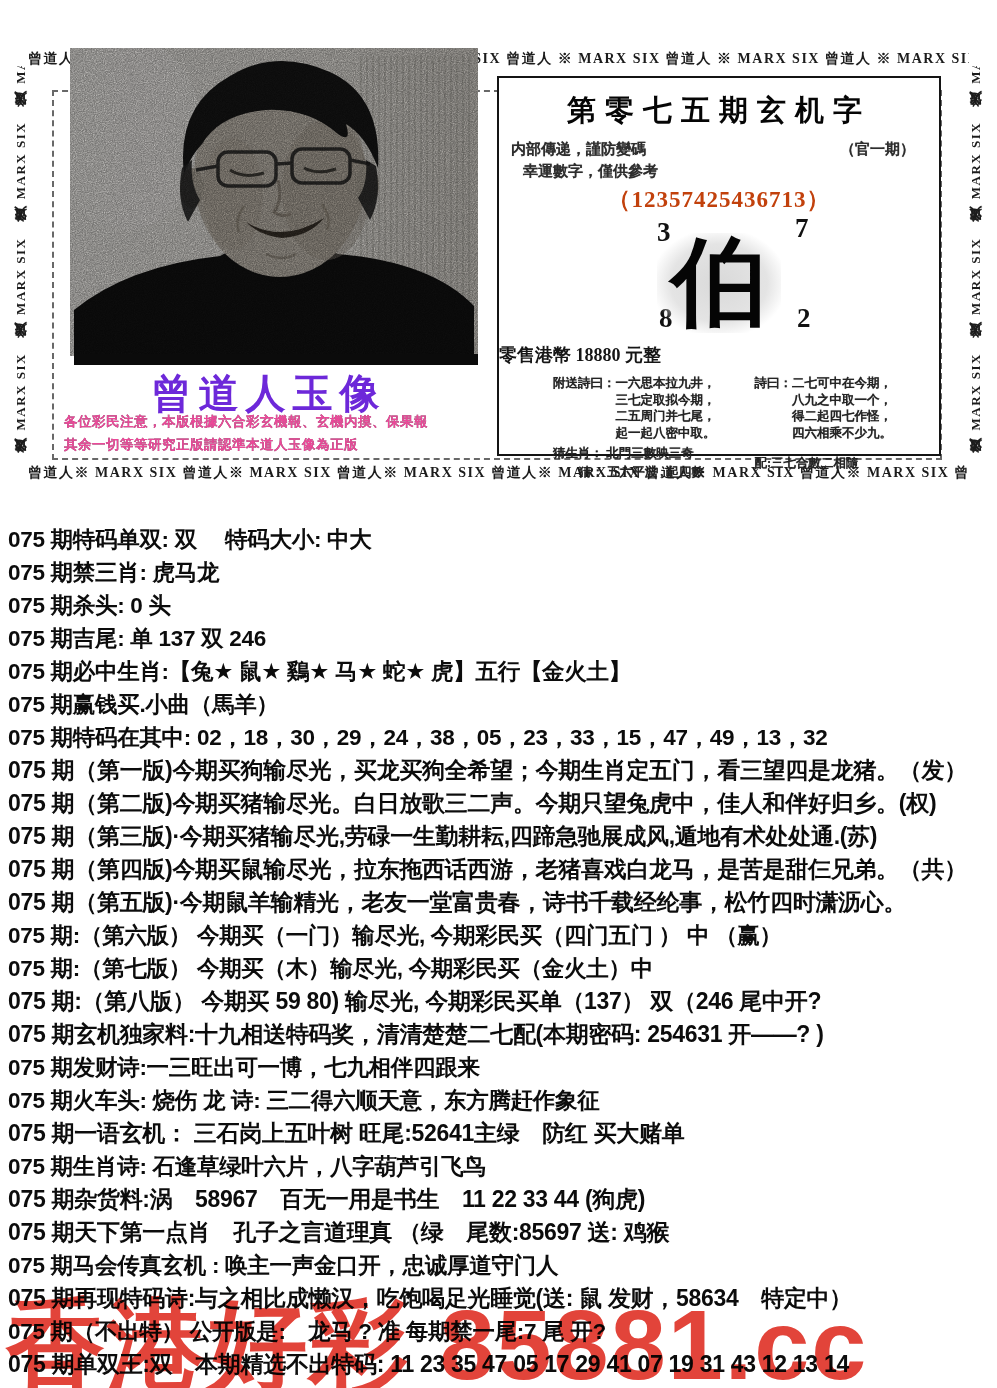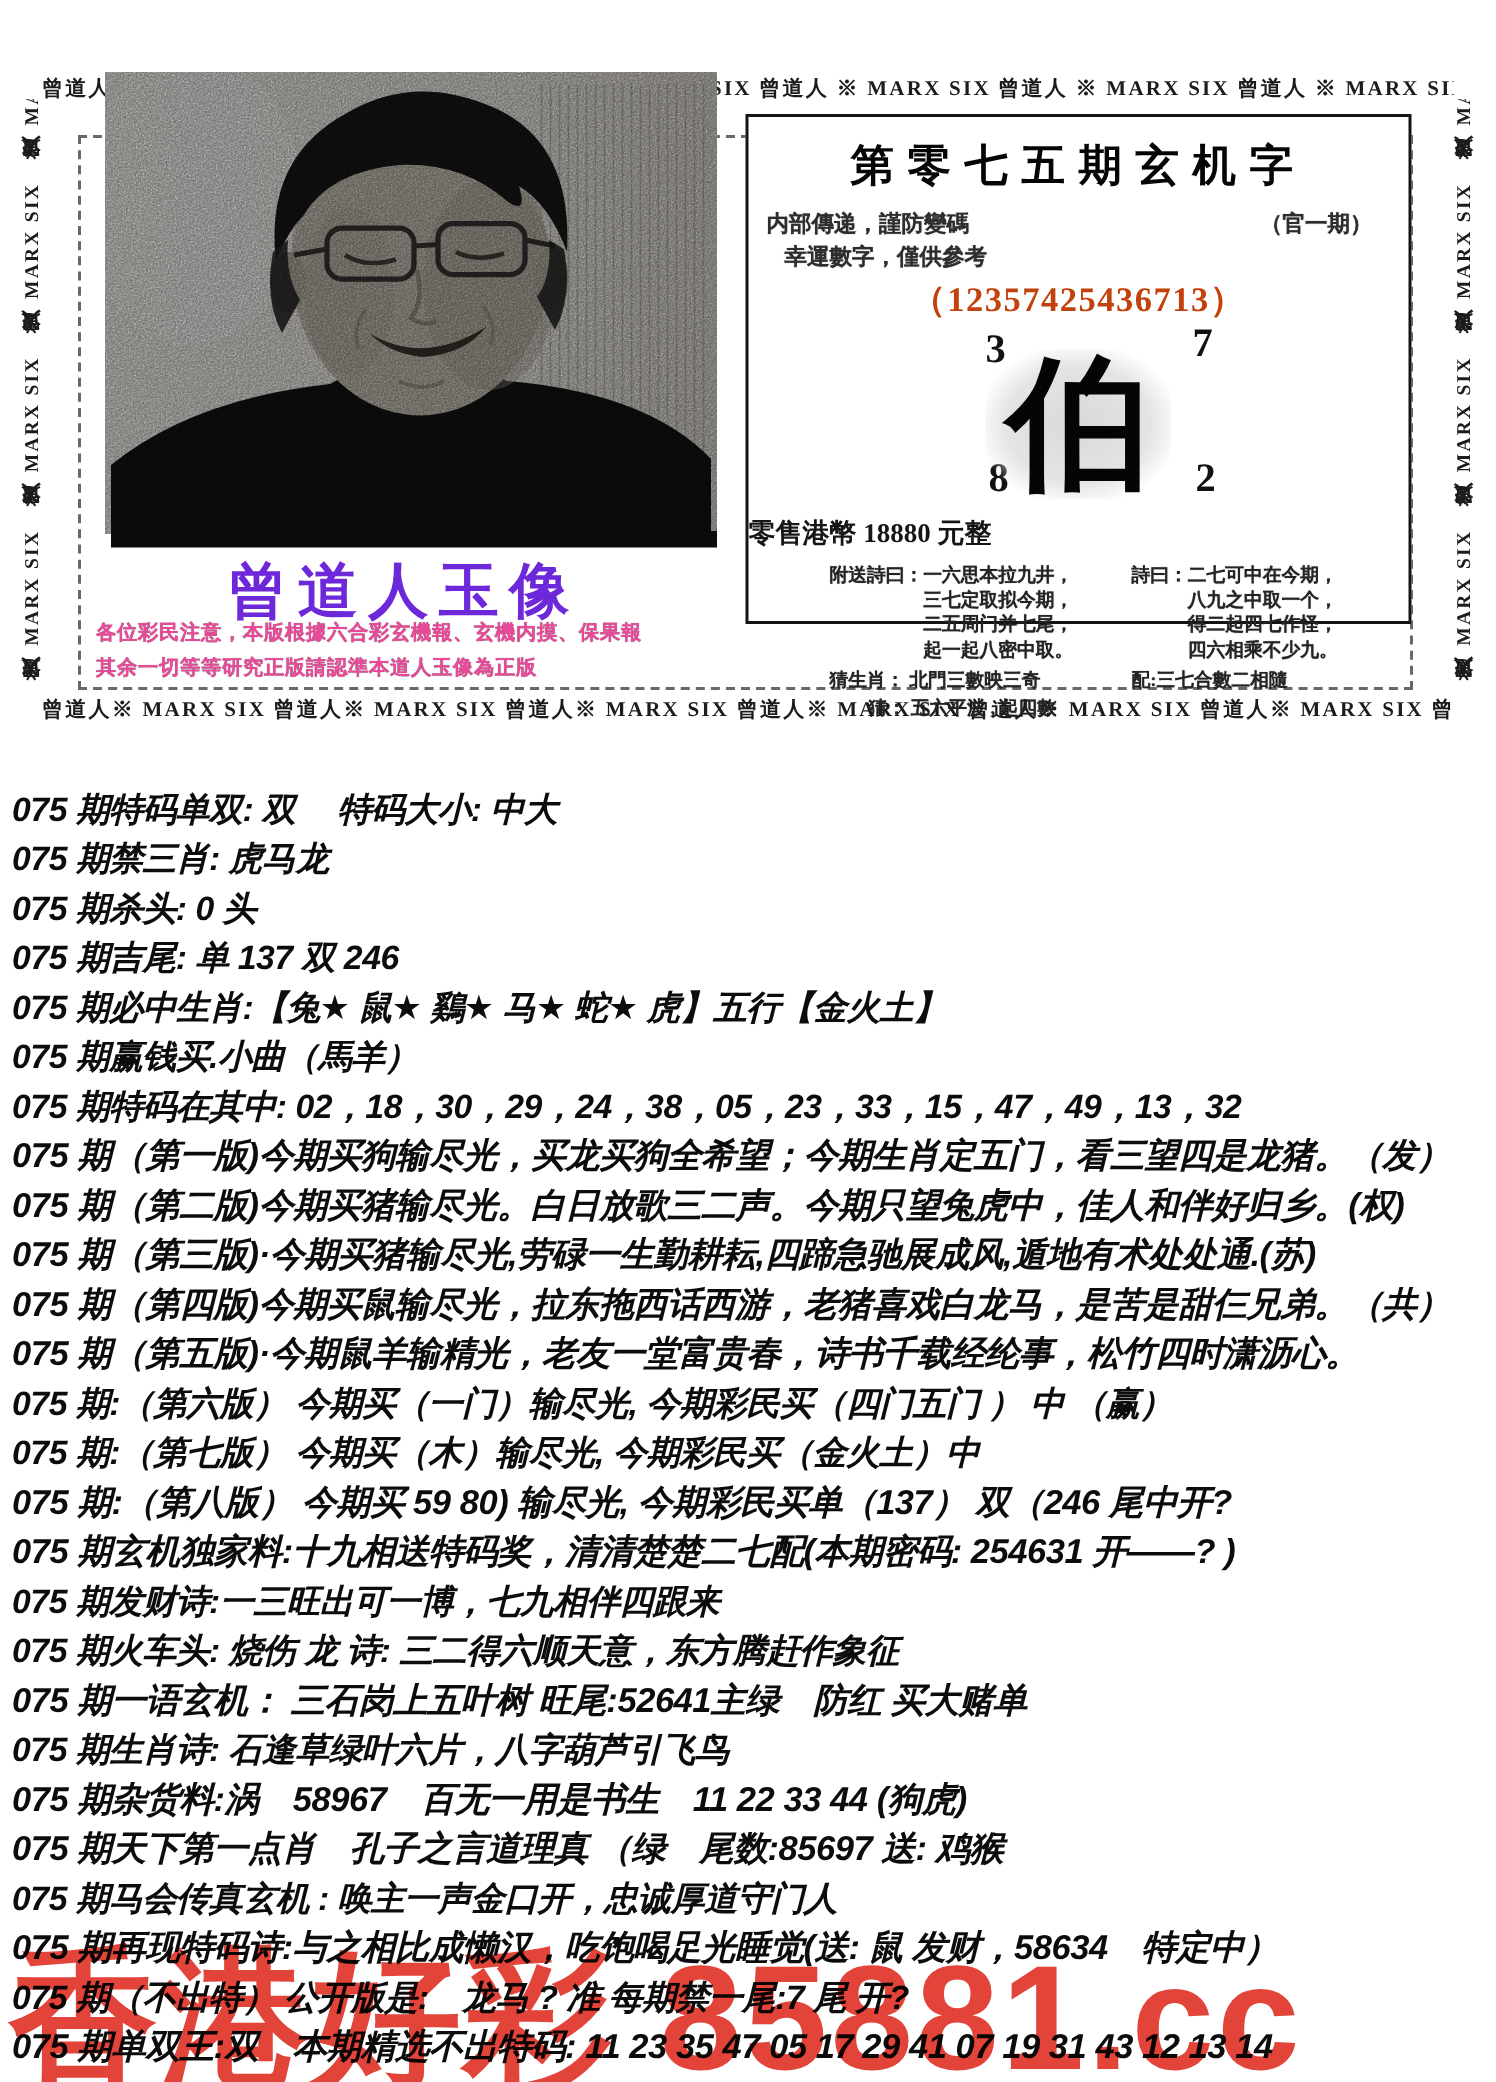--- a/index.html
+++ b/index.html
@@ -36,21 +36,21 @@
   }
   .note{
     position:absolute;left:64px;width:436px;z-index:3;
     font:700 13.5px "Liberation Serif","DejaVu Serif",serif;letter-spacing:.5px;color:#ec4899;
     text-shadow:0 0 .6px rgba(0,0,0,.65);white-space:nowrap;
   }
   .note1{top:413px;}
   .note2{top:436px;}
   
   .mbox{
-    position:absolute;left:497px;top:76px;width:444px;height:340px;z-index:2;
+    position:absolute;left:497px;top:76px;width:444px;height:380px;z-index:2;
     border:2px solid #141414;background:#fff;box-sizing:border-box;
   }
   .mbox-title{
     margin-top:13px;text-align:center;
     font:700 29px "Liberation Serif","DejaVu Serif",serif;letter-spacing:9px;color:#050505;
   }
   .mbox-sub{
     display:flex;justify-content:space-between;align-items:baseline;
     padding:9px 24px 0 12px;
     font:700 15px "Liberation Serif","DejaVu Serif",serif;color:#2d2d2d;
@@ -87,23 +87,23 @@
     text-shadow:0 0 .7px rgba(0,0,0,.5);
   }
   .pcol-l{width:53%;}
   .pcol-r{width:47%;}
   .prow{display:flex;}
   .plabel{white-space:nowrap;}
   .plines{display:flex;flex-direction:column;}
   .plines span{line-height:16.5px;white-space:nowrap;}
   .pguess{margin-top:4px;white-space:nowrap;}
   .pguess2{margin-top:2px;padding-left:26px;white-space:nowrap;}
-  .pright-pair{margin-top:4px;white-space:nowrap;}
-  
-  .body-lines{position:absolute;left:8px;top:523px;right:0;z-index:1;font-style:italic;}
+  .pright-pair{margin-top:14px;white-space:nowrap;}
+  
+  .body-lines{position:absolute;left:8px;top:523px;right:0;z-index:1;}
   .ln{
     line-height:33px;font-size:22.5px;font-weight:700;color:#0c0c0c;
     white-space:nowrap;letter-spacing:-.3px;
   }
   .ln.long{font-size:23px;}
   
   .wm{
     position:absolute;left:6px;top:1280px;z-index:5;
     font:800 99px "Liberation Sans","DejaVu Sans",sans-serif;
     letter-spacing:2px;mix-blend-mode:multiply;white-space:nowrap;

